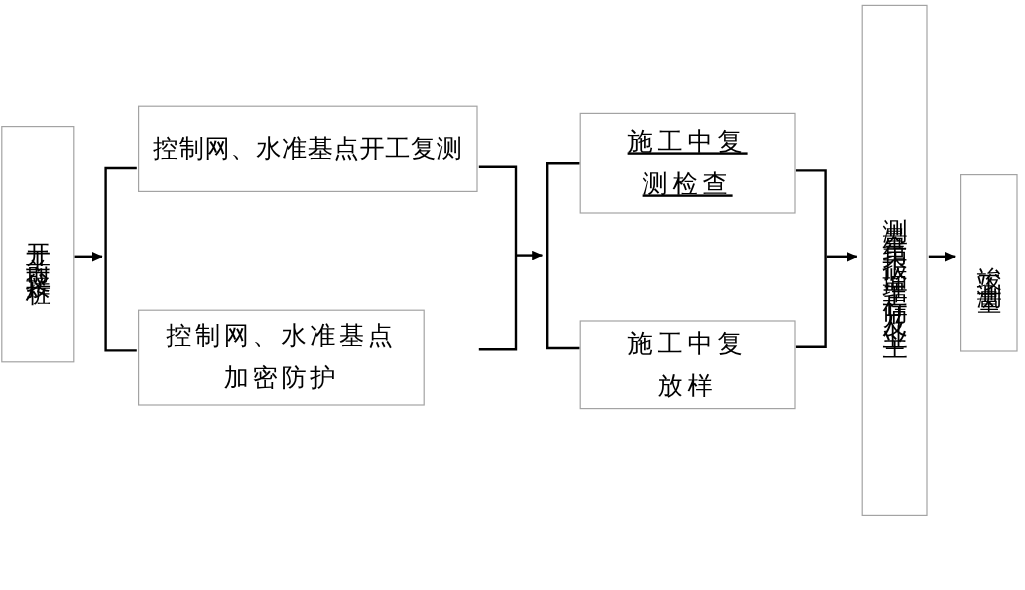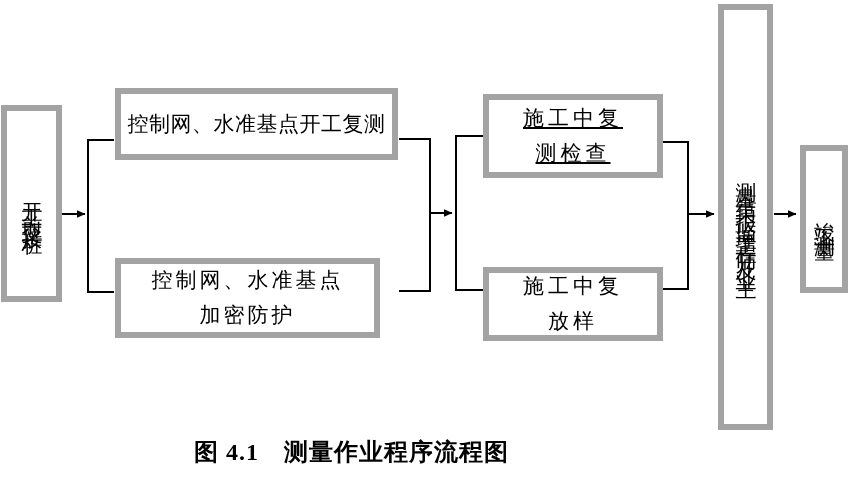--- a/index.html
+++ b/index.html
@@ -21,21 +21,21 @@
     overflow: hidden;
   }
   .connectors {
     position: absolute;
     left: 0;
     top: 0;
   }
   .box {
     position: absolute;
     box-sizing: border-box;
-    border: 6px solid #a3a3a3;
+    border: 1px solid #a3a3a3;
     background: #ffffff;
     display: flex;
     align-items: center;
     justify-content: center;
   }
   .htext {
     font-size: 21px;
     line-height: 1.65;
     text-align: center;
     white-space: pre-line;
@@ -80,21 +80,21 @@
   </svg>
 
   <div class="box" style="left:1px; top:105px; width:61px; height:197px;">
     <span class="vtext" style="letter-spacing:6px;">开工前交接桩</span>
   </div>
 
   <div class="box" style="left:115px; top:88px; width:283px; height:72px;">
     <span class="htext" style="letter-spacing:0.5px;">控制网、水准基点开工复测</span>
   </div>
 
-  <div class="box" style="left:115px; top:258px; width:265px; height:80px;">
+  <div class="box" style="left:115px; top:258px; width:239px; height:80px;">
     <span class="htext" style="letter-spacing:3px;">控制网、水准基点
 加密防护</span>
   </div>
 
   <div class="box" style="left:483px; top:94px; width:180px; height:84px;text-decoration:underline;">
     <span class="htext" style="letter-spacing:4px;">施工中复
 测检查</span>
   </div>
 
   <div class="box" style="left:483px; top:267px; width:180px; height:74px;">
@@ -103,15 +103,14 @@
   </div>
 
   <div class="box" style="left:718px; top:4px; width:55px; height:426px;">
     <span class="vtext" style="letter-spacing:8px;">测量结果报监理工程师及业主</span>
   </div>
 
   <div class="box" style="left:800px; top:145px; width:48px; height:148px;">
     <span class="vtext" style="letter-spacing:7px;">竣工测量</span>
   </div>
 
-  <div class="caption">图 4.1　测量作业程序流程图</div>
 
 </div>
 
 </body></html>

